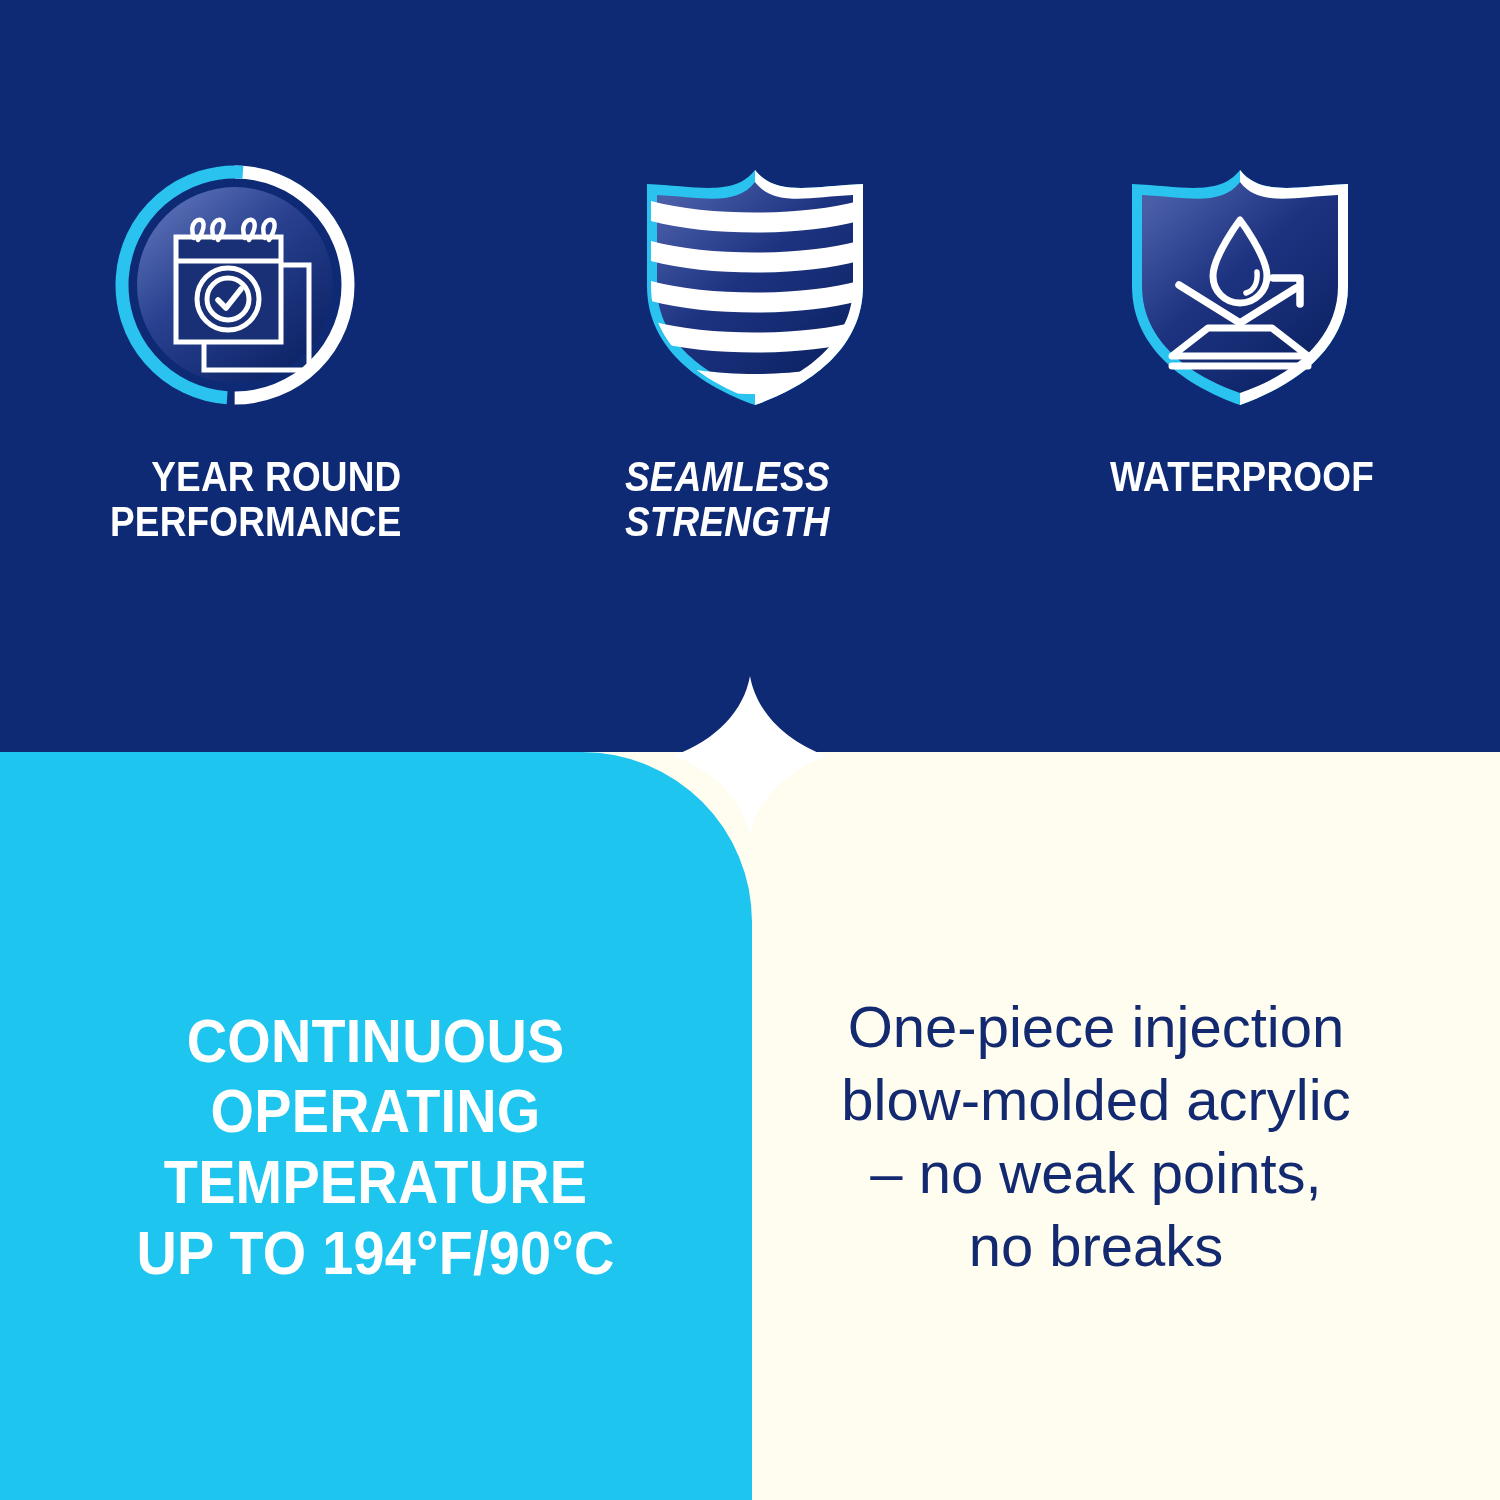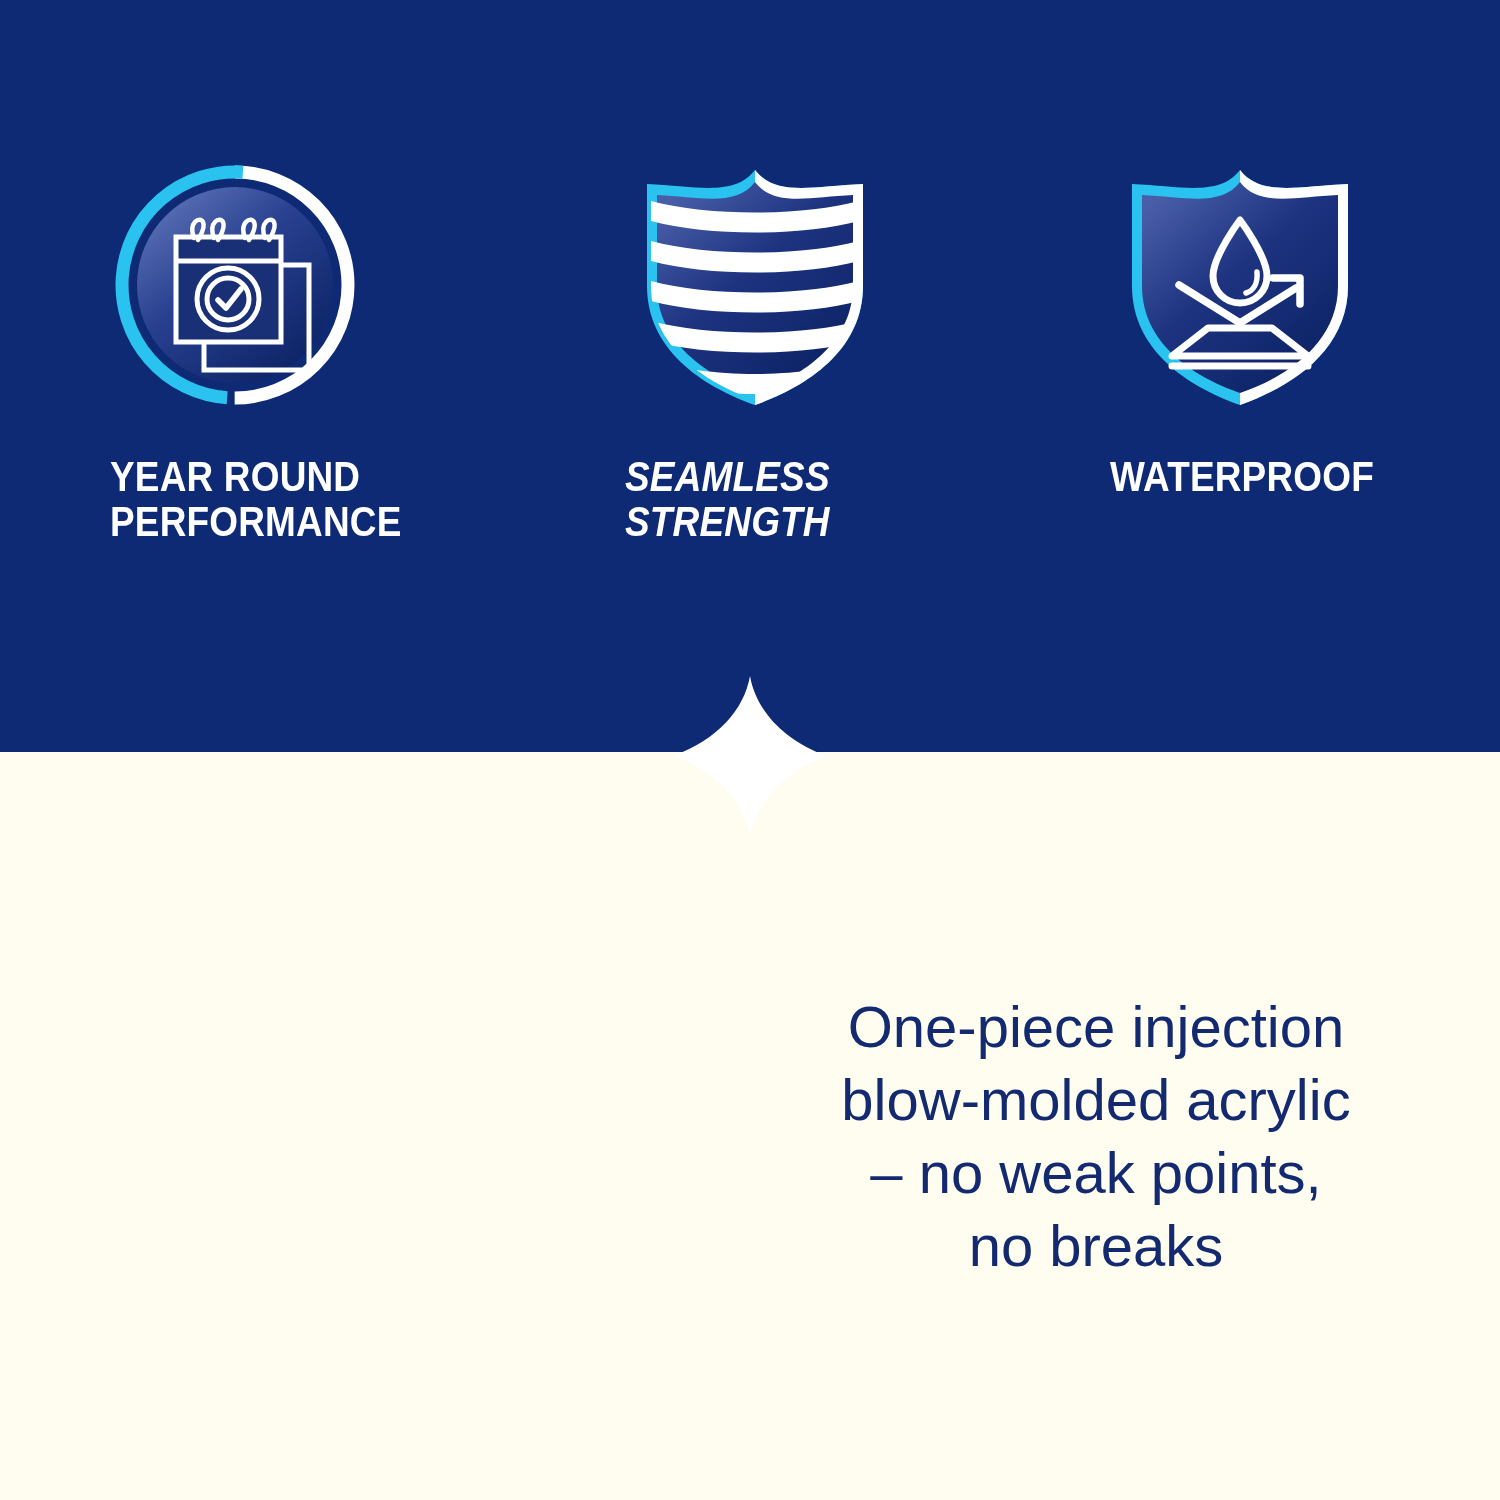--- a/index.html
+++ b/index.html
@@ -36,20 +36,21 @@
   }
 
   
   .icon-row {
     position: absolute;
     left: 0;
     top: 160px;
     width: 1500px;
     height: 420px;
     display: flex;
+    text-align: right;
   }
   .icon-cell {
     width: 500px;
     display: flex;
     flex-direction: column;
     align-items: flex-start;
     padding-left: 110px;
     box-sizing: border-box;
   }
   .icon-cell.c2 { padding-left: 125px; font-style: italic; }
@@ -257,20 +258,26 @@
           <path d="M 163 118 L 190 118 L 190 144" fill="none" stroke="#ffffff" stroke-width="7.5" stroke-linecap="round" stroke-linejoin="round"></path>
 
           <path d="M 98 168 L 162 168 L 198 196 L 62 196 Z" fill="none" stroke="#ffffff" stroke-width="7" stroke-linejoin="round"></path>
           <line x1="62" y1="206" x2="198" y2="206" stroke="#ffffff" stroke-width="7" stroke-linecap="round"></line>
         </svg>
       </div>
       <div class="feature-label">WATERPROOF</div>
     </div>
   </div>
 
+  <div class="cyan-panel">
+    <div class="cyan-text">CONTINUOUS
+OPERATING
+TEMPERATURE
+UP TO 194°F/90°C</div>
+  </div>
 
   <div class="cream-panel">
     <div class="cream-text">One-piece injection
 blow-molded acrylic
 – no weak points,
 no breaks</div>
   </div>
 
   <div class="notch">
     <svg viewBox="0 0 190 200" width="190" height="200" aria-hidden="true">

